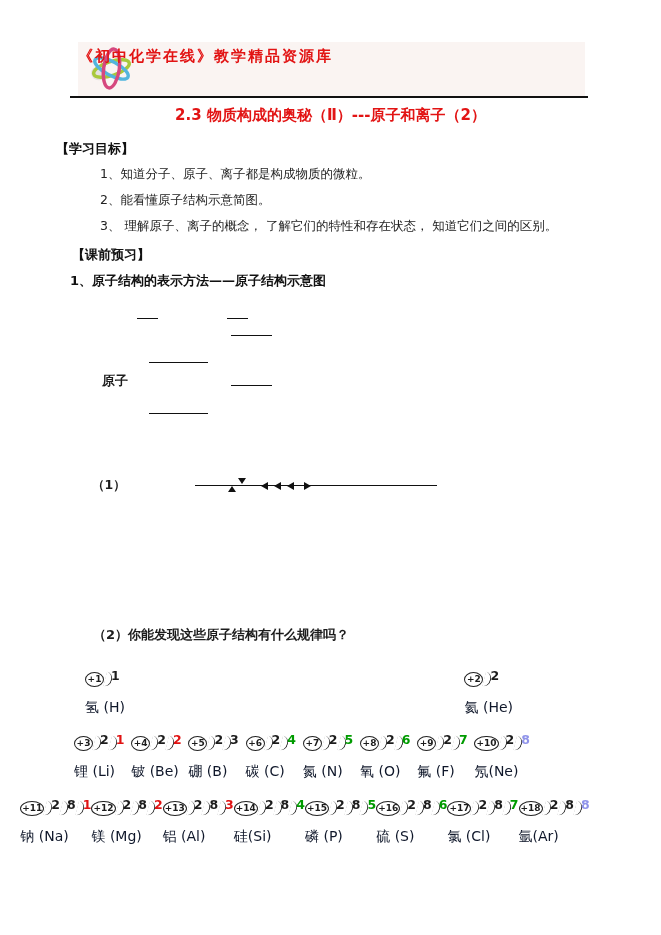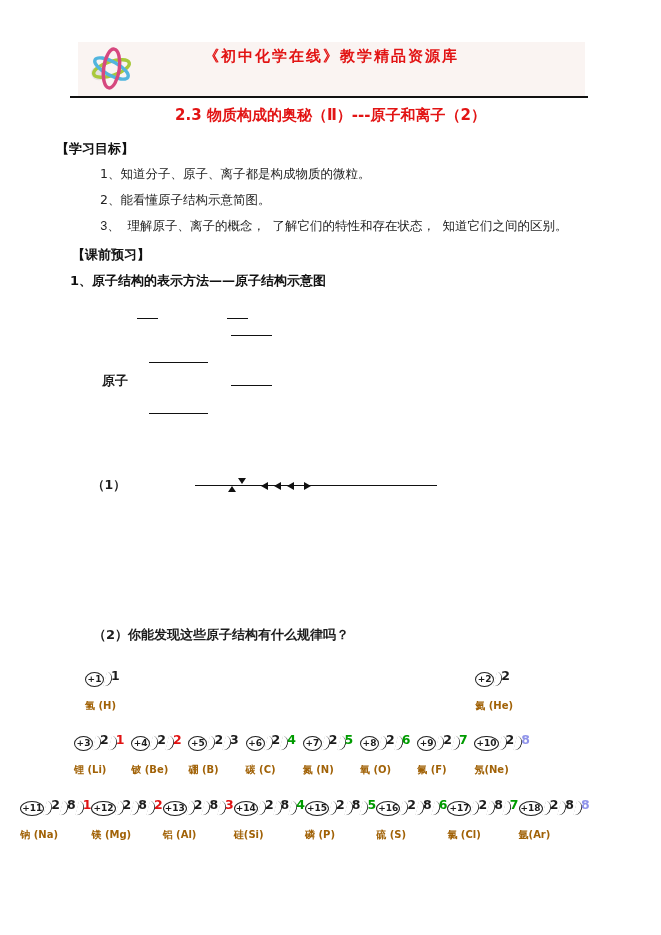--- a/index.html
+++ b/index.html
@@ -3,21 +3,21 @@
 <meta charset="utf-8">
 <style>
   html,body{margin:0;padding:0;background:#ffffff;}
   .page{
     position:relative;width:661px;height:935px;background:#ffffff;overflow:hidden;
     font-family:"DejaVu Sans","Liberation Sans",sans-serif;color:#1c1c1c;
   }
   
   .band{position:absolute;left:78px;top:42px;width:507px;height:54px;background:#faf4f2;}
   .logo{position:absolute;left:10px;top:3px;width:47px;height:47px;}
-  .band-text{position:absolute;left:0;top:5px;width:100%;text-align:center;}
+  .band-text{position:absolute;left:0;top:5px;width:100%;text-align:left;}
   .site-title{font-size:15px;font-weight:bold;color:#e21414;letter-spacing:2px;}
   .site-url{font-size:11px;color:#e89494;margin-top:3px;letter-spacing:1px;}
   .rule{position:absolute;left:70px;top:96px;width:518px;height:2px;background:#111;}
   
   .doc-title{position:absolute;left:0;top:106px;width:100%;margin:0;text-align:center;
              font-size:15px;font-weight:bold;color:#e21414;}
   .h2{position:absolute;font-size:13px;font-weight:bold;color:#111;}
   .obj{position:absolute;left:100px;margin:0;font-size:12.5px;color:#222;}
   .h3{position:absolute;left:70px;font-size:13px;font-weight:bold;color:#111;}
   
@@ -43,21 +43,21 @@
   .atom{display:flex;flex-direction:column;}
   .atom-top{display:flex;align-items:flex-start;height:24px;}
   .nucleus{display:inline-block;min-width:15px;height:13px;line-height:13px;margin-top:4px;
            border:1px solid #222;border-radius:50%;font-size:9px;font-weight:bold;
            text-align:center;padding:0 1px;white-space:nowrap;}
   .shell{display:inline-flex;align-items:flex-start;margin-left:1px;}
   .arc{display:inline-block;width:6px;height:15px;margin-top:4px;
        border-right:1.6px solid #222;border-radius:0 100% 100% 0 / 0 50% 50% 0;
        transform:rotate(14deg);}
   .ecount{font-size:12.5px;font-weight:bold;margin-left:-1px;position:relative;top:0;}
-  .atom-label{font-size:10px;margin-top:7px;white-space:nowrap;color:#a16207;font-weight:bold;}
+  .atom-label{font-size:14px;margin-top:7px;white-space:nowrap;color:#0f172a;}
 </style>
 </head>
 <body>
 
 <div class="page">
 
   <header class="band">
     <svg class="logo" viewBox="0 0 48 48">
       <ellipse cx="24" cy="26" rx="10" ry="9" fill="#c9c9c9" opacity="0.45" transform="translate(-8,8) scale(0.8)"></ellipse>
       <ellipse cx="24" cy="24" rx="19" ry="7" fill="none" stroke="#a8c83c" stroke-width="3.5" transform="rotate(-18 24 24)"></ellipse>
@@ -69,21 +69,21 @@
     </div>
   </header>
 
   <div class="rule"></div>
 
   <h1 class="doc-title">2.3 物质构成的奥秘（Ⅱ）---原子和离子（2）</h1>
 
   <div class="h2" style="left:56px;top:140px;">【学习目标】</div>
   <p class="obj" style="top:166px;">1、知道分子、原子、离子都是构成物质的微粒。</p>
   <p class="obj" style="top:192px;">2、能看懂原子结构示意简图。</p>
-  <p class="obj" style="top:218px;font-family:Liberation Mono, monospace;">3、 理解原子、离子的概念， 了解它们的特性和存在状态， 知道它们之间的区别。</p>
+  <p class="obj" style="top:218px;">3、 理解原子、离子的概念， 了解它们的特性和存在状态， 知道它们之间的区别。</p>
 
   <div class="h2" style="left:72px;top:246px;">【课前预习】</div>
   <div class="h3" style="top:272px;">1、原子结构的表示方法——原子结构示意图</div>
 
   <div>
     <span class="map-label">原子</span>
     <div class="blank" style="left:137px;top:318px;width:21px;"></div>
     <div class="blank" style="left:227px;top:318px;width:21px;"></div>
     <div class="blank" style="left:231px;top:335px;width:41px;"></div>
     <div class="blank" style="left:149px;top:362px;width:59px;"></div>

